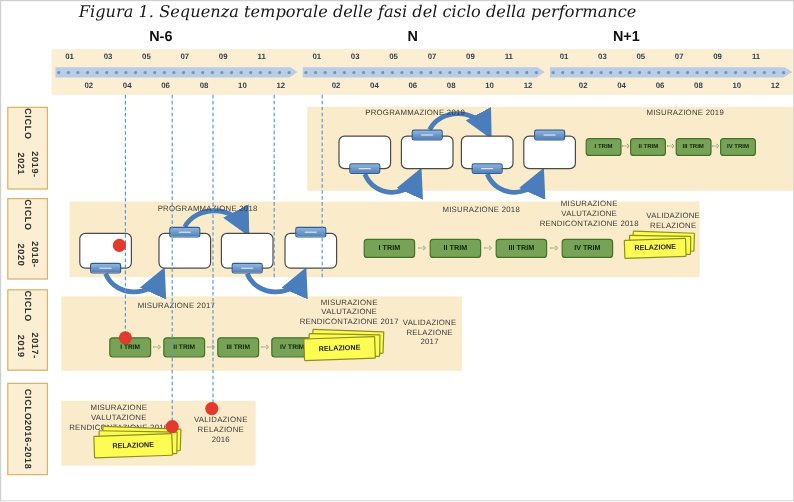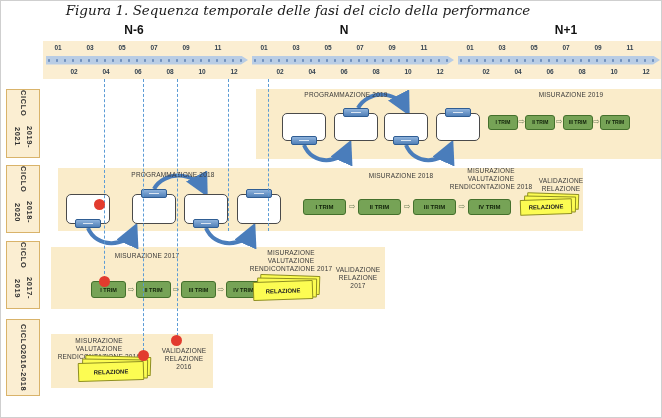--- a/index.html
+++ b/index.html
@@ -1,21 +1,21 @@
 <!DOCTYPE html>
 <html><head>
 <meta charset="utf-8">
 <style>
   html,body{margin:0;padding:0;background:#fff;}
   .stage{position:relative;width:662px;height:418px;background:#fff;border:1px solid #cfcfcf;box-sizing:border-box;
          font-family:"Liberation Sans",sans-serif;overflow:hidden;}
   .title{position:absolute;left:0;top:1px;width:570px;text-align:center;
          font-family:"DejaVu Serif",serif;font-style:italic;font-size:13.5px;color:#1a1a1a;margin-left:12px;}
   .year{position:absolute;top:22px;width:34px;text-align:center;font-weight:700;font-size:12px;color:#111;}
-  .y0{left:116px}.y1{left:326px}.y2{left:548px}
+  .y0{left:116px}.y1{left:326px}.y2{left:504px}
 
   
   #timeline{position:absolute;left:42px;top:40px;width:618px;height:38px;}
   .tl-seg{position:absolute;top:0;width:206px;height:38px;background:#fbeed2;}
   .tl-band{position:absolute;left:3px;right:1px;top:14.5px;height:9px;background-color:#b9cde5;
            background-image:radial-gradient(circle at 3px 4.5px,#7191bd 1.05px,transparent 1.5px);
            background-size:8px 9px;
            clip-path:polygon(0 0,calc(100% - 7px) 0,100% 50%,calc(100% - 7px) 100%,0 100%);}
   .tl-month{position:absolute;width:16px;text-align:center;font-size:6.5px;font-weight:600;color:#33414f;}
   .tl-month.odd{top:3px}.tl-month.even{top:27px}

